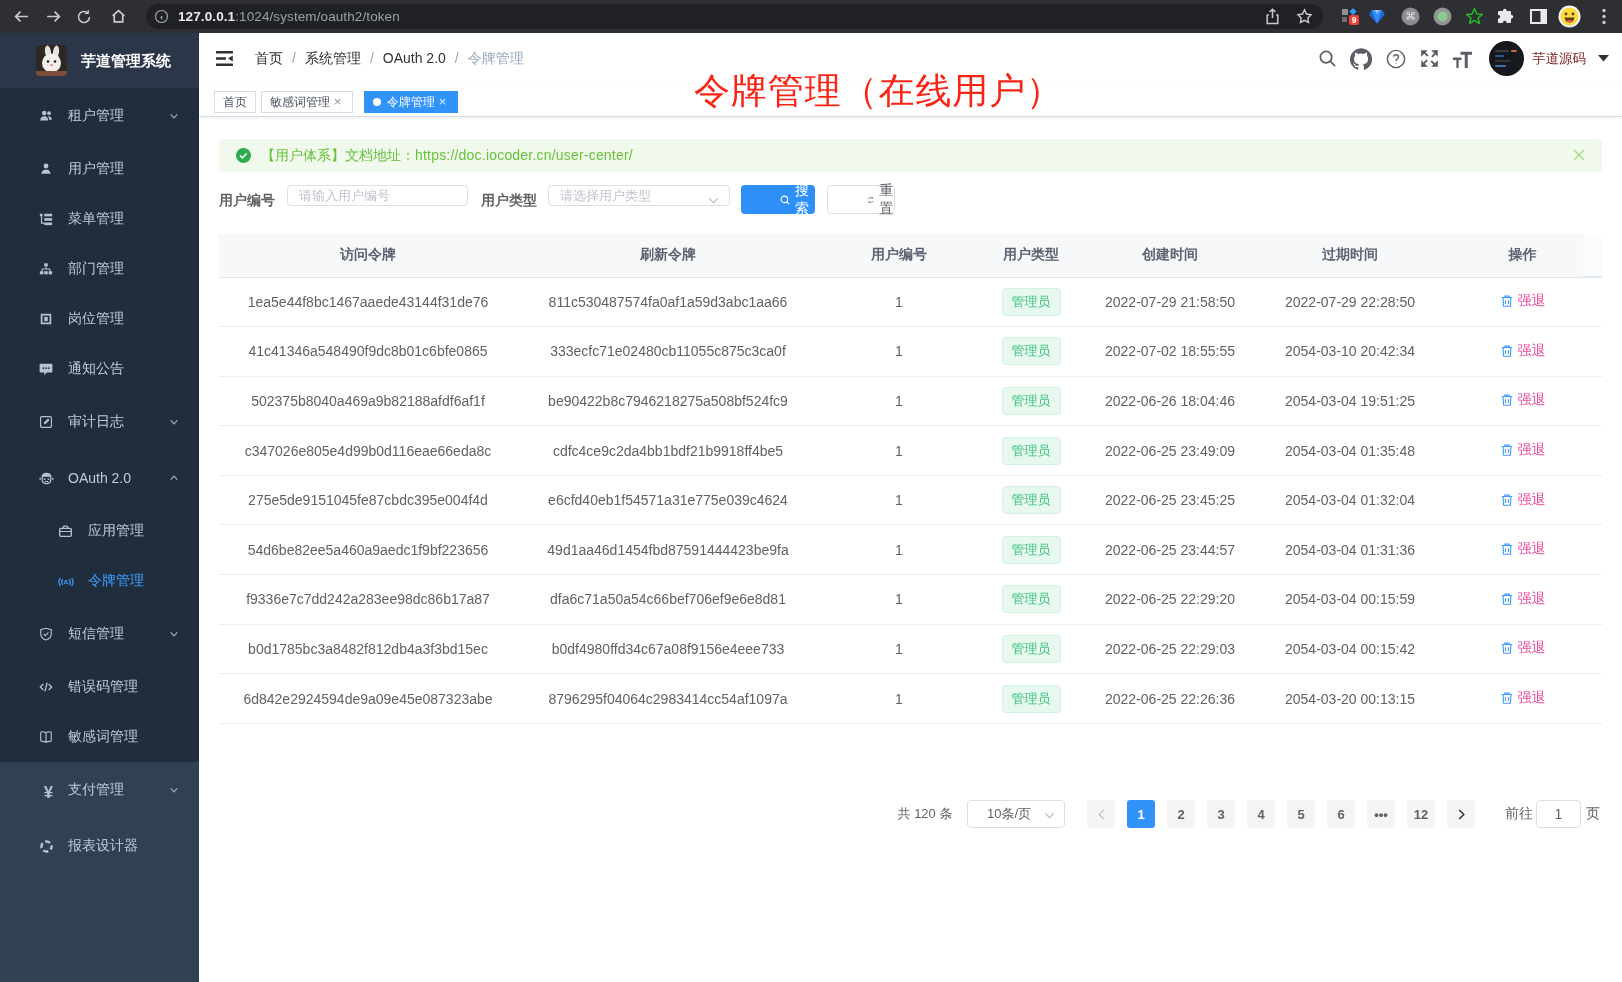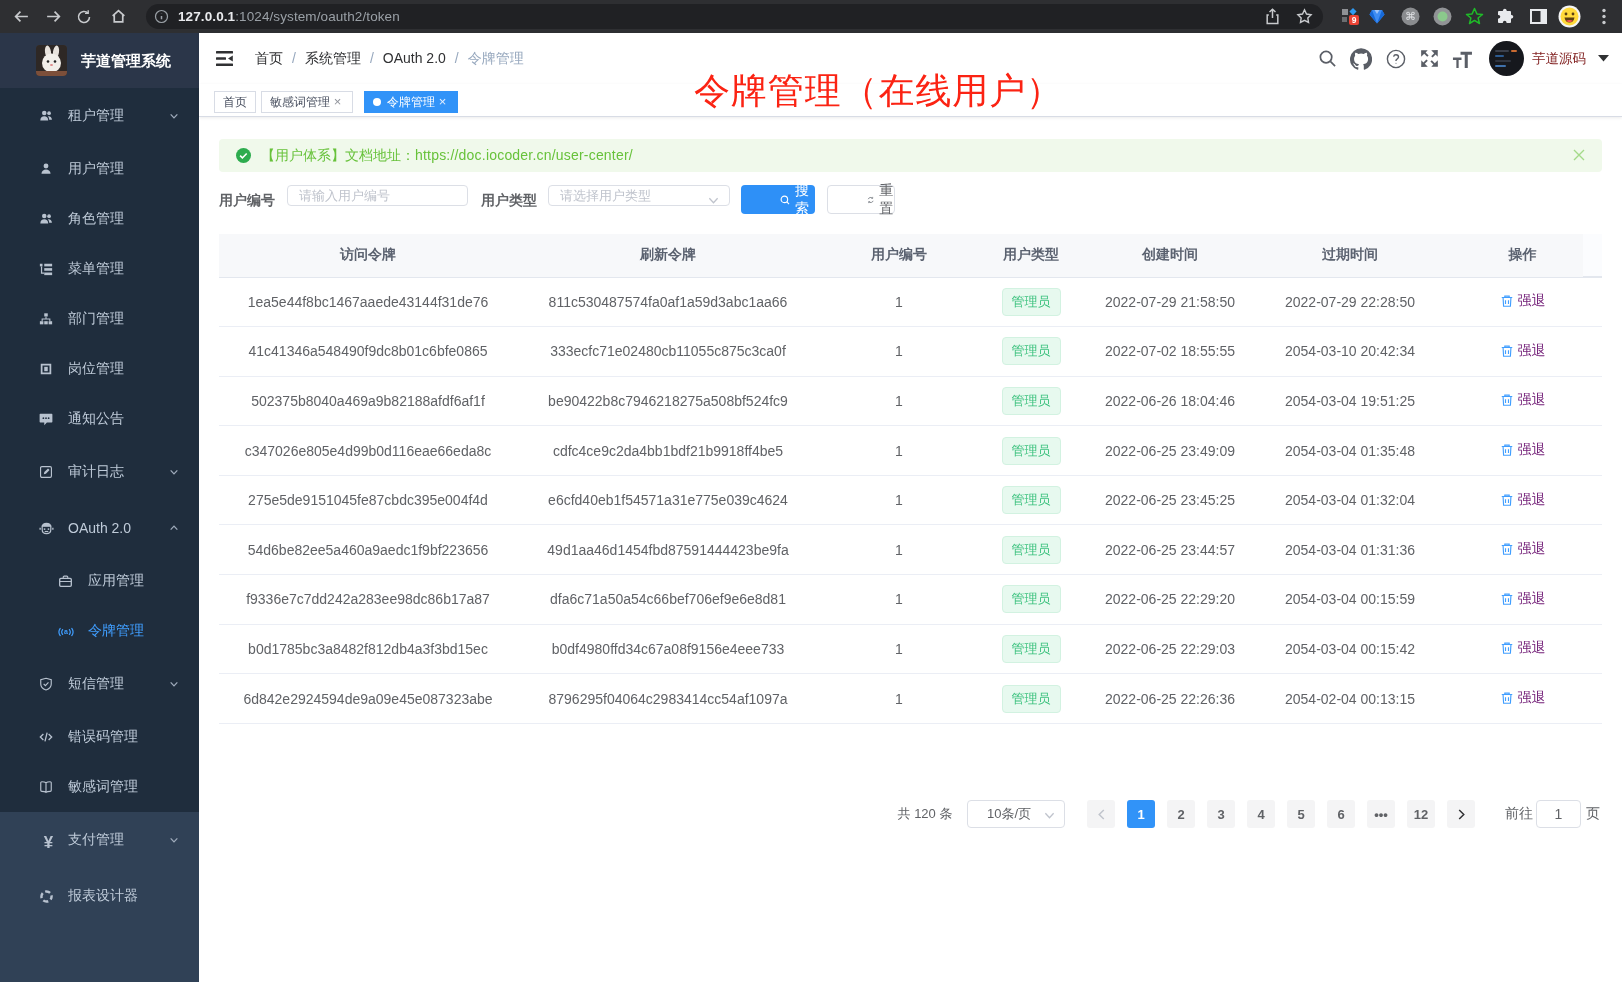--- a/index.html
+++ b/index.html
@@ -56,21 +56,21 @@
 .fbtn { position:absolute; top:185px; height:29px; border-radius:4px; font-size:14px; display:flex; align-items:center; justify-content:center;padding-left:39px; }
 #btn-search { left:741px; width:74px; background:#2e90f7; color:#fff; }
 #btn-reset { left:827px; width:68px; background:#fff; border:1px solid #dcdfe6; color:#606266; }
 .fbtn svg { margin-right:5px; }
 
 
 #tbl { position:absolute; left:219px; top:234px; width:1383px; border-collapse:collapse; table-layout:fixed; font-size:14px; color:#606266; }
 #tbl th { height:43px; background:#f7f8fa; font-weight:700; color:#5b6270; border-bottom:1px solid #e3e7ee; text-align:center; font-size:14px; }
 #tbl td { height:49.6px; border-bottom:1px solid #ebeef5; text-align:center; background:#fff; }
 .gtag { display:inline-block; height:28px; line-height:26px; padding:0 9px; border-radius:4px; background:#e7f9ef; border:1px solid #d2f2e1; color:#3cc27e; font-size:13px; }
-.kick { color:#701a75; display:inline-flex; align-items:center; gap:4px;text-align:right; }
+.kick { color:#ec4899; display:inline-flex; align-items:center; gap:4px;text-align:right; }
 
 
 #pager { position:absolute; left:0; top:800px; width:1622px; height:28px; font-size:13px; color:#606266; }
 #pager .p { position:absolute; top:0; height:28px; display:flex; align-items:center; justify-content:center; }
 .pbtn { background:#f4f4f5; border-radius:3px; width:28px; color:#606266; font-weight:700; }
 .pbtn.on { background:#3193f8; color:#fff; }
 #psel { border:1px solid #dcdfe6; border-radius:4px; background:#fff; width:98px; color:#606266; padding-right:14px; }
 #pjump { border:1px solid #dcdfe6; border-radius:4px; background:#fff; width:45px; color:#606266; }
 </style>
 </head>
@@ -206,29 +206,20 @@
         <svg class="ar" viewBox="0 0 12 12" fill="none" stroke="currentColor" stroke-width="1.5">
           <path d="m2 4 4 4.2L10 4"></path>
         </svg>
       </div>
     <div class="mi" style="height:50px;">
         <span class="ic"><svg width="14" height="14" viewBox="0 0 16 16" fill="currentColor">
             <circle cx="8" cy="4.5" r="2.8"></circle>
             <path d="M2.8 13.5c0-3 2.3-4.9 5.2-4.9s5.2 1.9 5.2 4.9z"></path>
           </svg></span>
         <span class="tx">用户管理</span>
-      </div>
-    <div class="mi" style="height:50px;">
-        <span class="ic"><svg width="14" height="14" viewBox="0 0 16 16" fill="currentColor">
-            <circle cx="6" cy="4.5" r="2.6"></circle>
-            <path d="M1.5 13c0-2.8 2-4.6 4.5-4.6s4.5 1.8 4.5 4.6z"></path>
-            <circle cx="11.5" cy="4.8" r="2.1"></circle>
-            <path d="M11 8.2c2.2.1 3.8 1.7 3.8 4.1h-3.2c0-1.6-.5-3-1.5-3.9z"></path>
-          </svg></span>
-        <span class="tx">角色管理</span>
       </div>
     <div class="mi" style="height:50px;">
         <span class="ic"><svg width="14" height="14" viewBox="0 0 16 16" fill="currentColor">
             <rect x="1" y="2" width="3" height="3"></rect>
             <rect x="6" y="2" width="9" height="3"></rect>
             <rect x="6" y="7" width="9" height="3"></rect>
             <rect x="6" y="12" width="9" height="3"></rect>
             <path d="M2.2 5v8.5H6v-1.4H3.6V5z"></path>
           </svg></span>
         <span class="tx">菜单管理</span>
@@ -554,21 +545,21 @@
               <path d="M2 4h12M5.5 4V2.5h5V4M3.5 4l.6 10h7.8l.6-10"></path>
               <path d="M6.3 7v4.5M9.7 7v4.5"></path>
             </svg>强退</span></td>
       </tr>
   <tr>
         <td>6d842e2924594de9a09e45e087323abe</td>
         <td>8796295f04064c2983414cc54af1097a</td>
         <td>1</td>
         <td><span class="gtag">管理员</span></td>
         <td>2022-06-25 22:26:36</td>
-        <td>2054-02-04 00:13:15</td>
+        <td>2054-03-20 00:13:15</td>
         <td><span class="kick"><svg width="14" height="14" viewBox="0 0 16 16" fill="none" stroke="#409eff" stroke-width="1.3">
               <path d="M2 4h12M5.5 4V2.5h5V4M3.5 4l.6 10h7.8l.6-10"></path>
               <path d="M6.3 7v4.5M9.7 7v4.5"></path>
             </svg>强退</span></td>
       </tr>
 </tbody>
   </table>
 
 <div style="position:absolute;left:1583px;top:234px;width:19px;height:43px;background:#fbfcfe;border-bottom:1px solid #e3e7ee;"></div>
 

